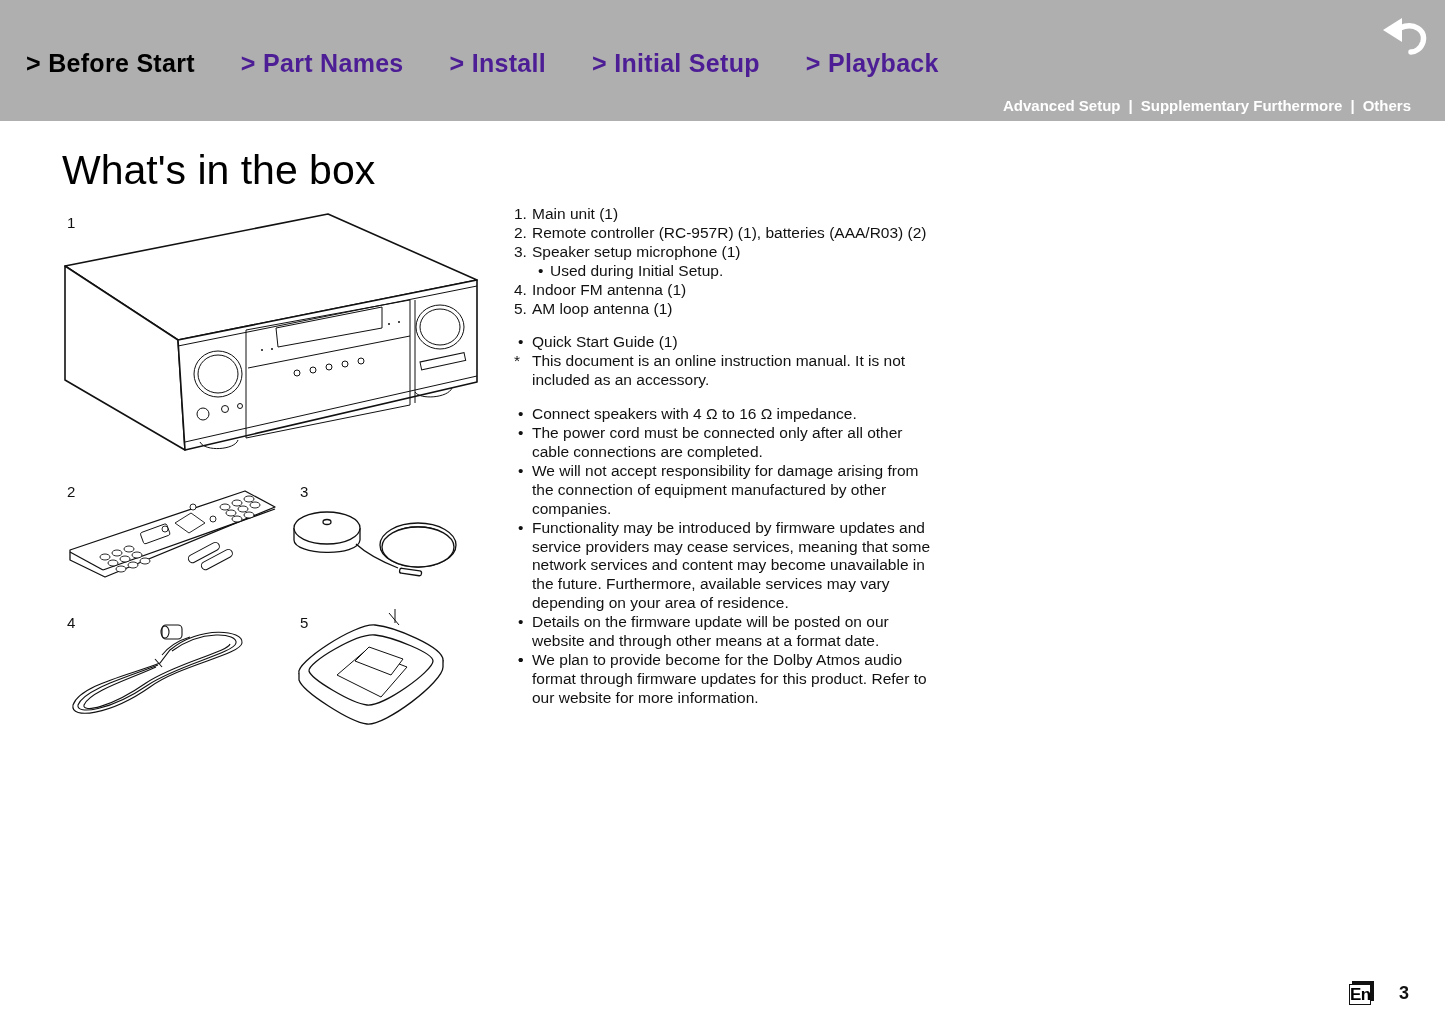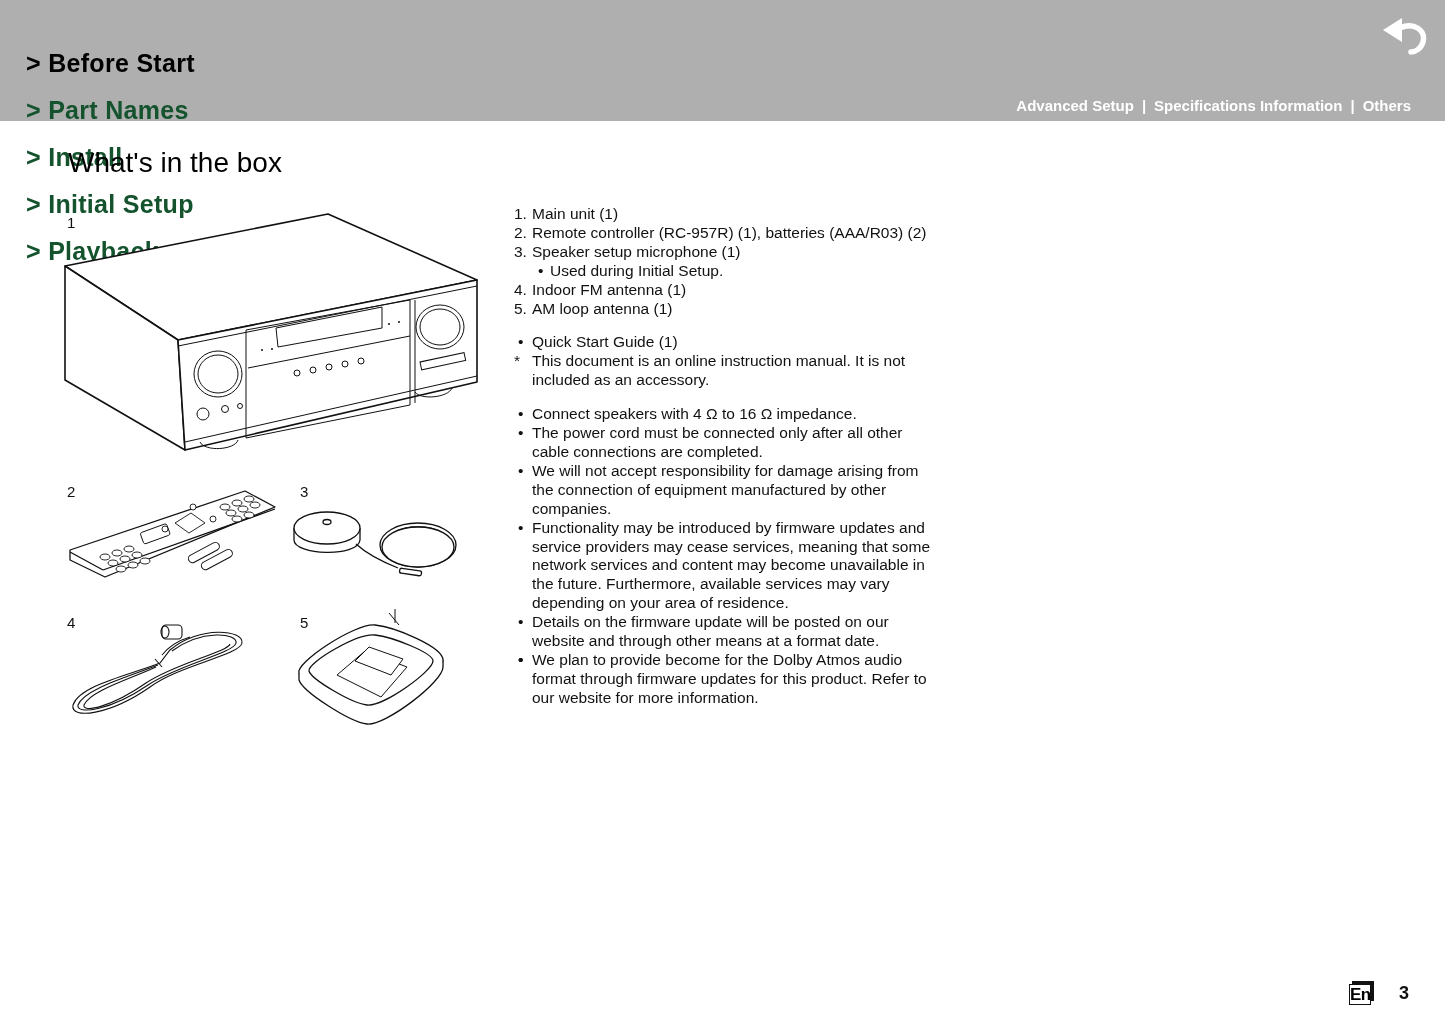--- a/index.html
+++ b/index.html
@@ -1,28 +1,28 @@
 <!DOCTYPE html>
 <html><head>
 <meta charset="utf-8">
 <style>
   * { box-sizing: border-box; margin: 0; padding: 0; }
   html, body { width: 1445px; height: 1023px; background: #ffffff; overflow: hidden; }
   body { font-family: "Liberation Sans", sans-serif; color: #111; position: relative; }
 
   .header { position: absolute; left: 0; top: 0; width: 1445px; height: 121px; background: #afafaf; }
-  .nav { position: absolute; left: 26px; top: 49px; display: flex; gap: 18px; flex-direction: column; }
-  .nav a { font-family: "Liberation Sans", sans-serif; font-weight: bold; font-size: 25px; color: #14532d; text-decoration: none; letter-spacing: 0.3px; white-space: nowrap; transform: scaleX(1.0); margin-right: 36px; cursor: pointer; }
+  .nav { position: absolute; left: 26px; top: 49px; display: flex; gap: 10px; }
+  .nav a { font-family: "Liberation Sans", sans-serif; font-weight: bold; font-size: 25px; color: #4c1d95; text-decoration: none; letter-spacing: 0.3px; white-space: nowrap; transform: scaleX(1.0); margin-right: 36px; cursor: pointer; }
   .nav a.active { color: #000000; }
   .subnav { position: absolute; right: 34px; top: 97px; font-size: 15px; font-weight: bold; color: #ffffff; display: flex; align-items: center; }
   .subnav a { color: #ffffff; text-decoration: none; cursor: pointer; text-align: center; }
   .subnav .sep { margin: 0 8px; }
   .back-btn { position: absolute; left: 1380px; top: 16px; width: 48px; height: 40px; cursor: pointer; }
 
-  .title { position: absolute; left: 68px; top: 147px; font-size: 28px; font-weight: normal; color: #000; }
+  .title { position: absolute; left: 62px; top: 147px; font-size: 41px; font-weight: normal; color: #000; }
 
   .fig-label { position: absolute; font-size: 15px; color: #111; }
   .fig { position: absolute; }
 
   .content { position: absolute; left: 511px; top: 205px; width: 425px; font-size: 15.5px; line-height: 18.9px; color: #111; }
   .olist { list-style: none; }
   .olist li { position: relative; padding-left: 21px; }
   .olist li .num { position: absolute; left: 3px; top: 0; }
   .olist li .sub { padding-left: 18px; position: relative; }
   .olist li .sub::before { content: "•"; position: absolute; left: 6px; }
@@ -44,21 +44,21 @@
     <a class="active">&gt; Before Start</a>
     <a>&gt; Part Names</a>
     <a>&gt; Install</a>
     <a>&gt; Initial Setup</a>
     <a>&gt; Playback</a>
   </nav>
 
   <div class="subnav">
     <a>Advanced Setup</a>
     <span class="sep">|</span>
-    <a>Specifications Information</a>
+    <a>Supplementary Furthermore</a>
     <span class="sep">|</span>
     <a>Others</a>
   </div>
 
   <div class="back-btn">
     <svg width="48" height="40" viewBox="0 0 48 40">
       <path d="M20 12 C34 6 46 14 43 26 C41 33 35 36 31 36" fill="none" stroke="#ffffff" stroke-width="5.5" stroke-linecap="round"></path>
       <polygon points="3,14 22,2 22,26" fill="#ffffff"></polygon>
     </svg>
   </div>

